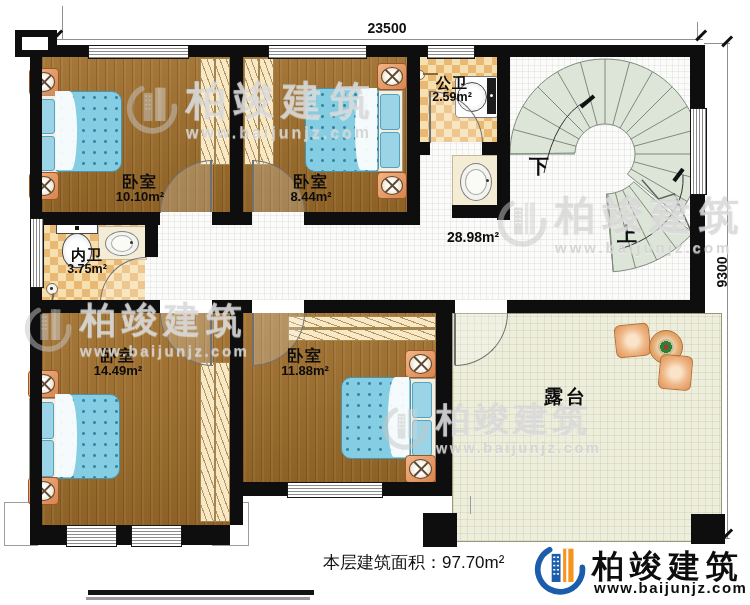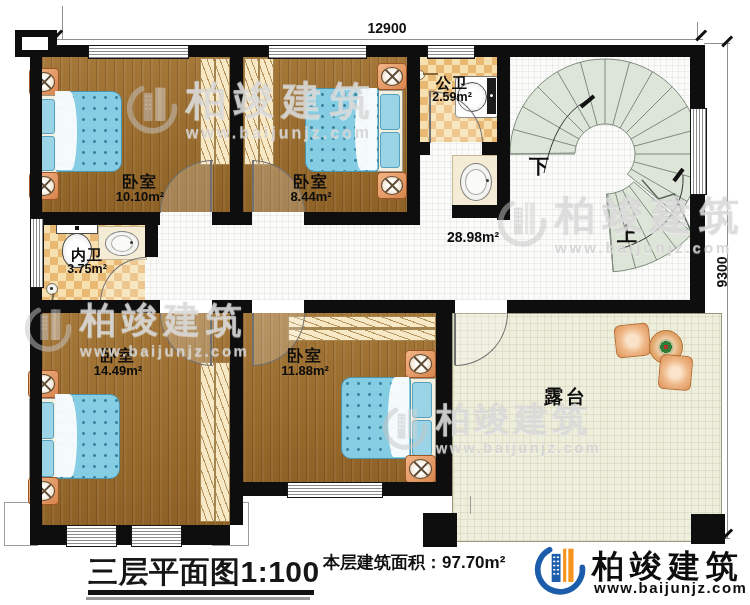--- a/index.html
+++ b/index.html
@@ -69,21 +69,21 @@
   .dim-tick{position:absolute;width:14px;height:2.5px;background:#111;transform:rotate(-45deg)}
   .dim-text{position:absolute;font-size:14px;font-weight:bold;color:#111;text-align:center}
   .wm{position:absolute;display:flex;gap:8px;align-items:flex-start;pointer-events:none}
   .wm svg{opacity:.5}
   .wm .t{display:flex;flex-direction:column}
   .wm .n{font-weight:bold;color:rgba(213,213,213,.75);line-height:1;white-space:nowrap;
     text-shadow:0 1px 1px rgba(255,255,255,.55),0 0 2px rgba(140,140,140,.25)}
   .wm .u{font-weight:bold;color:rgba(208,208,208,.85);margin-top:4px;white-space:nowrap;
     text-shadow:0 1px 1px rgba(255,255,255,.5)}
   .footer-title{position:absolute;left:88px;top:552px;font-size:30px;font-weight:bold;letter-spacing:.5px;color:#161616;white-space:nowrap}
-  .footer-info{position:absolute;font-size:17px;font-weight:bold;color:#111;white-space:nowrap}
+  .footer-info{position:absolute;font-size:17px;font-weight:normal;color:#111;white-space:nowrap}
   .brand-name{position:absolute;font-size:32px;font-weight:bold;letter-spacing:6px;color:#0d0d0d;white-space:nowrap}
   .brand-url{position:absolute;font-size:15px;font-weight:bold;letter-spacing:1.5px;color:#0d0d0d;white-space:nowrap}
 </style>
 </head>
 <body>
 
 <svg width="0" height="0" style="position:absolute">
   <defs>
     <symbol id="logo-color" viewBox="0 0 100 110">
       <path d="M30 16 A43 43 0 1 0 93 50" fill="none" stroke="#1b5dab" stroke-width="11" stroke-linecap="round"></path>
@@ -122,21 +122,21 @@
   </defs>
 </svg>
 
 <div id="plan">
 
   <div class="dim-line" style="left:57px;top:39px;width:646px;height:1px"></div>
   <div class="dim-line" style="left:62px;top:6px;width:1px;height:33px"></div>
   <div class="dim-line" style="left:697px;top:22px;width:1px;height:17px"></div>
   <div class="dim-tick" style="left:50px;top:34px"></div>
   <div class="dim-tick" style="left:694px;top:34px"></div>
-  <div class="dim-text" style="left:357px;top:20px;width:60px">12900</div>
+  <div class="dim-text" style="left:357px;top:20px;width:60px">23500</div>
 
   <div class="dim-line" style="left:727px;top:44px;width:1px;height:494px"></div>
   <div class="dim-line" style="left:704px;top:43px;width:26px;height:1px"></div>
   <div class="dim-line" style="left:704px;top:538px;width:26px;height:1px"></div>
   <div class="dim-tick" style="left:720px;top:40px"></div>
   <div class="dim-tick" style="left:720px;top:533px"></div>
   <div class="dim-text" style="left:695px;top:264px;width:54px;transform:rotate(-90deg)">9300</div>
 
   <div class="sill" style="left:4px;top:502px;width:32px;height:42px"></div>
   <div class="sill" style="left:212px;top:502px;width:35px;height:42px"></div>
@@ -372,23 +372,20 @@
   <div class="wm" style="left:382px;top:402px">
     <svg width="46" height="52" viewBox="0 0 100 110">
         <use href="#logo-gray"></use>
       </svg>
     <div class="t">
         <span class="n" style="font-size:34px;letter-spacing:5px">柏竣建筑</span>
       <span class="u" style="font-size:14.5px;letter-spacing:2.5px">www.baijunjz.com</span>
       </div>
   </div>
 
-  <div class="footer-title">
-    <span>三层平面图</span><span>1:100</span>
-  </div>
   <div style="position:absolute;left:88px;top:590px;width:226px;height:5px;background:#131313"></div>
   <div style="position:absolute;left:86px;top:597px;width:224px;height:3px;background:#9a9a9a"></div>
   <div class="footer-info" style="left:323px;top:551px">本层建筑面积：97.70m²</div>
 
   <div style="position:absolute;left:534px;top:540px;width:52px;height:60px">
     <svg width="52" height="60" viewBox="0 0 100 110">
         <use href="#logo-color"></use>
       </svg>
   </div>
   <div class="brand-name" style="left:592px;top:545px">柏竣建筑</div>

